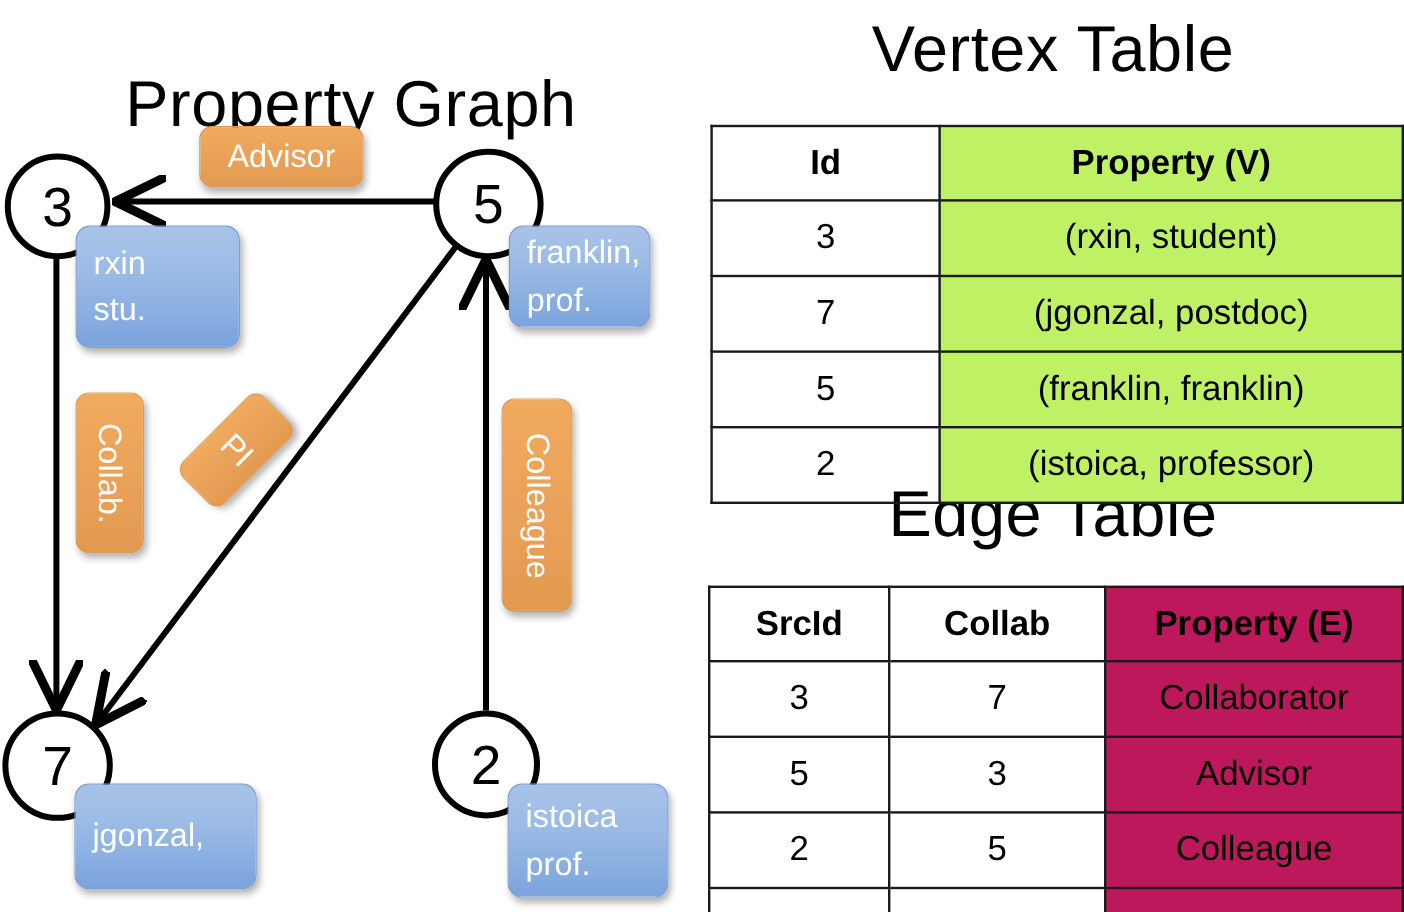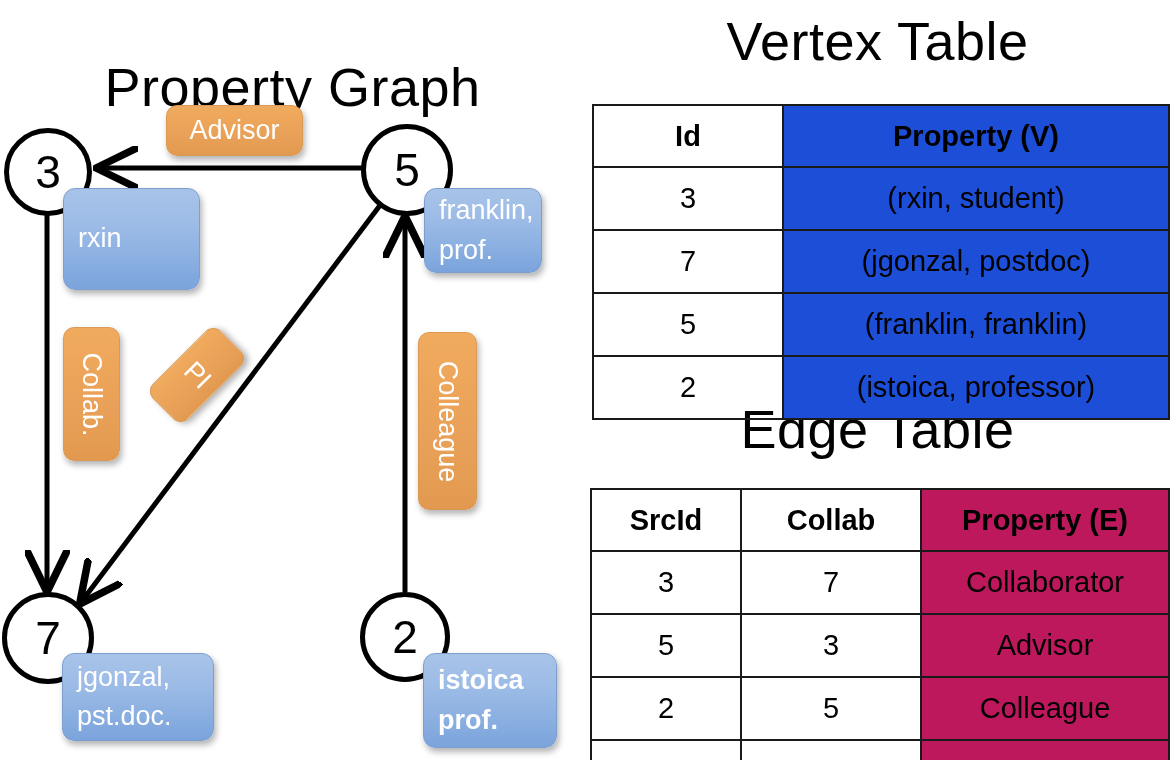--- a/index.html
+++ b/index.html
@@ -134,21 +134,21 @@
     padding: 4px;
     line-height: 1;
     height: 53px;
     vertical-align: middle;
   }
   .data-table th {
     font-weight: 700;
     font-size: 29px;
     height: 52px;
   }
-  .cell-blue { background: #1d4ed8; }
+  .cell-blue { background: #bef264; }
   .cell-peach { background: #be185d; }
 
   #vertex-table { left: 592px; top: 104px; width: 576px; }
   #edge-table   { left: 590px; top: 488px; width: 578px; }
 </style>
 </head>
 <body>
 
 <div class="stage">
 
@@ -179,33 +179,33 @@
     <div class="node-circle" id="node-3" style="left:4px; top:128px; width:88px; height:88px;">3</div>
 
     <div class="node-circle" id="node-5" style="left:361px; top:124px; width:92px; height:92px;">5</div>
 
     <div class="node-circle" id="node-7" style="left:2px; top:592px; width:92px; height:92px;">7</div>
 
     <div class="node-circle" id="node-2" style="left:360px; top:592px; width:90px; height:90px;">2</div>
 
     <div class="prop-box blue" style="left:63px; top:188px; width:137px; height:102px;">
       <span>rxin</span>
+      <span>stu.</span>
     </div>
 
     <div class="prop-box blue" style="left:424px; top:188px; width:118px; height:85px;">
       <span>franklin,</span>
       <span>prof.</span>
     </div>
 
     <div class="prop-box blue" style="left:62px; top:653px; width:152px; height:88px;">
       <span>jgonzal,</span>
-      <span>pst.doc.</span>
-    </div>
-
-    <div class="prop-box blue" style="left:423px; top:653px; width:134px; height:95px;font-weight:bold;">
+    </div>
+
+    <div class="prop-box blue" style="left:423px; top:653px; width:134px; height:95px;">
       <span>istoica</span>
       <span>prof.</span>
     </div>
 
     <div class="edge-label" style="left:166px; top:105px; width:137px; height:51px;">
       <span>Advisor</span>
     </div>
 
     <div class="edge-label vertical" style="left:63px; top:327px; width:57px; height:134px;">
       <span>Collab.</span>

